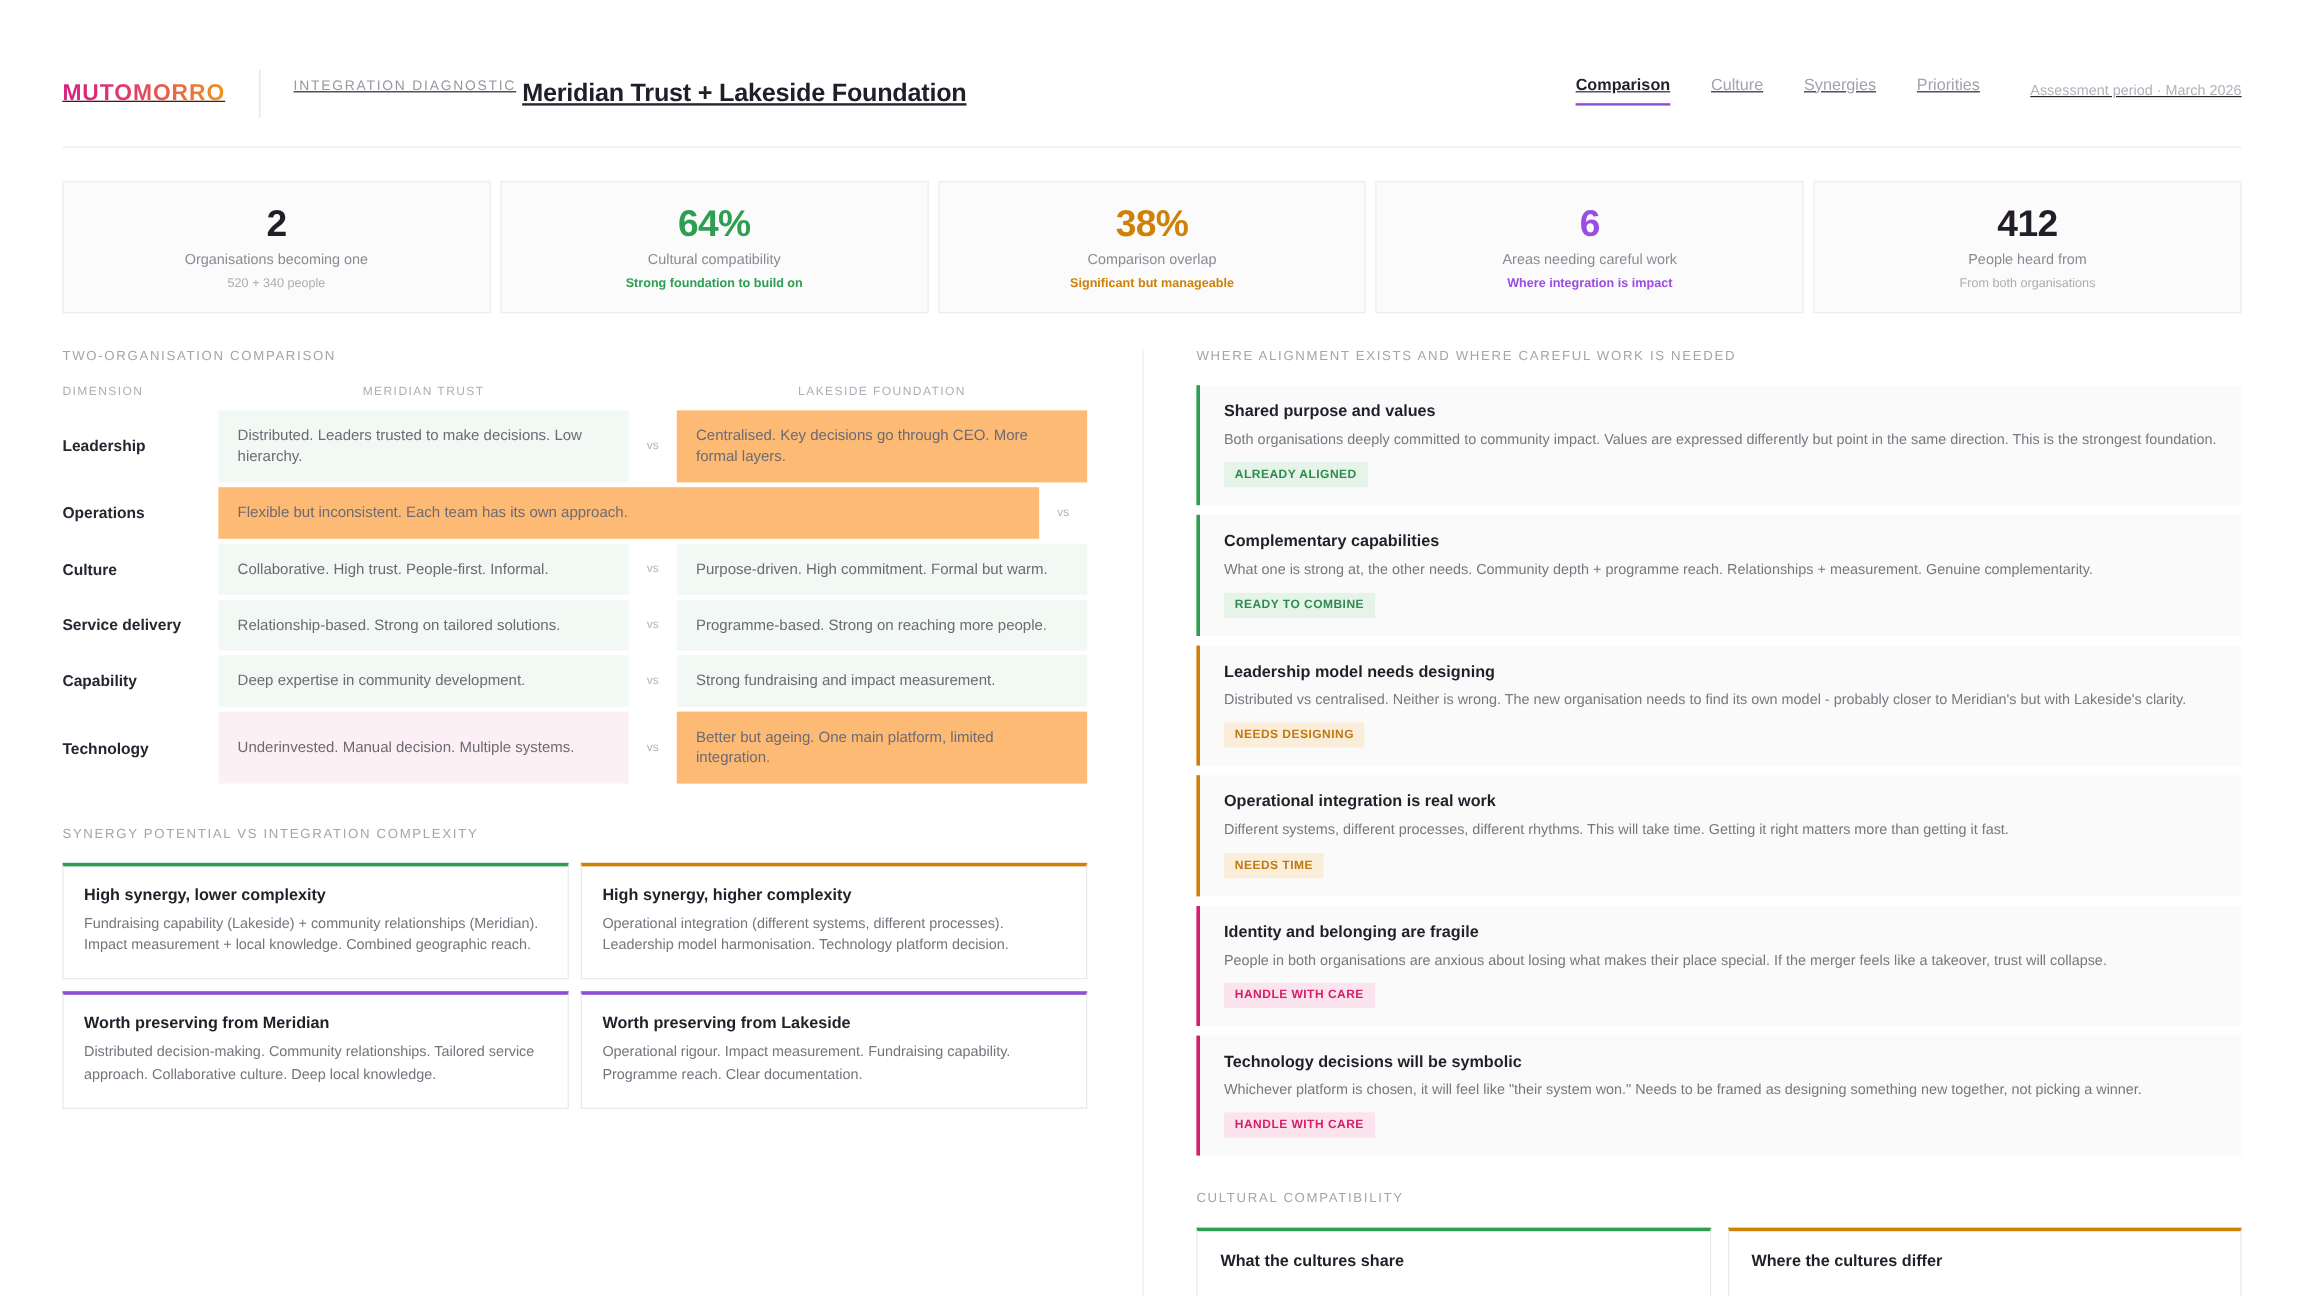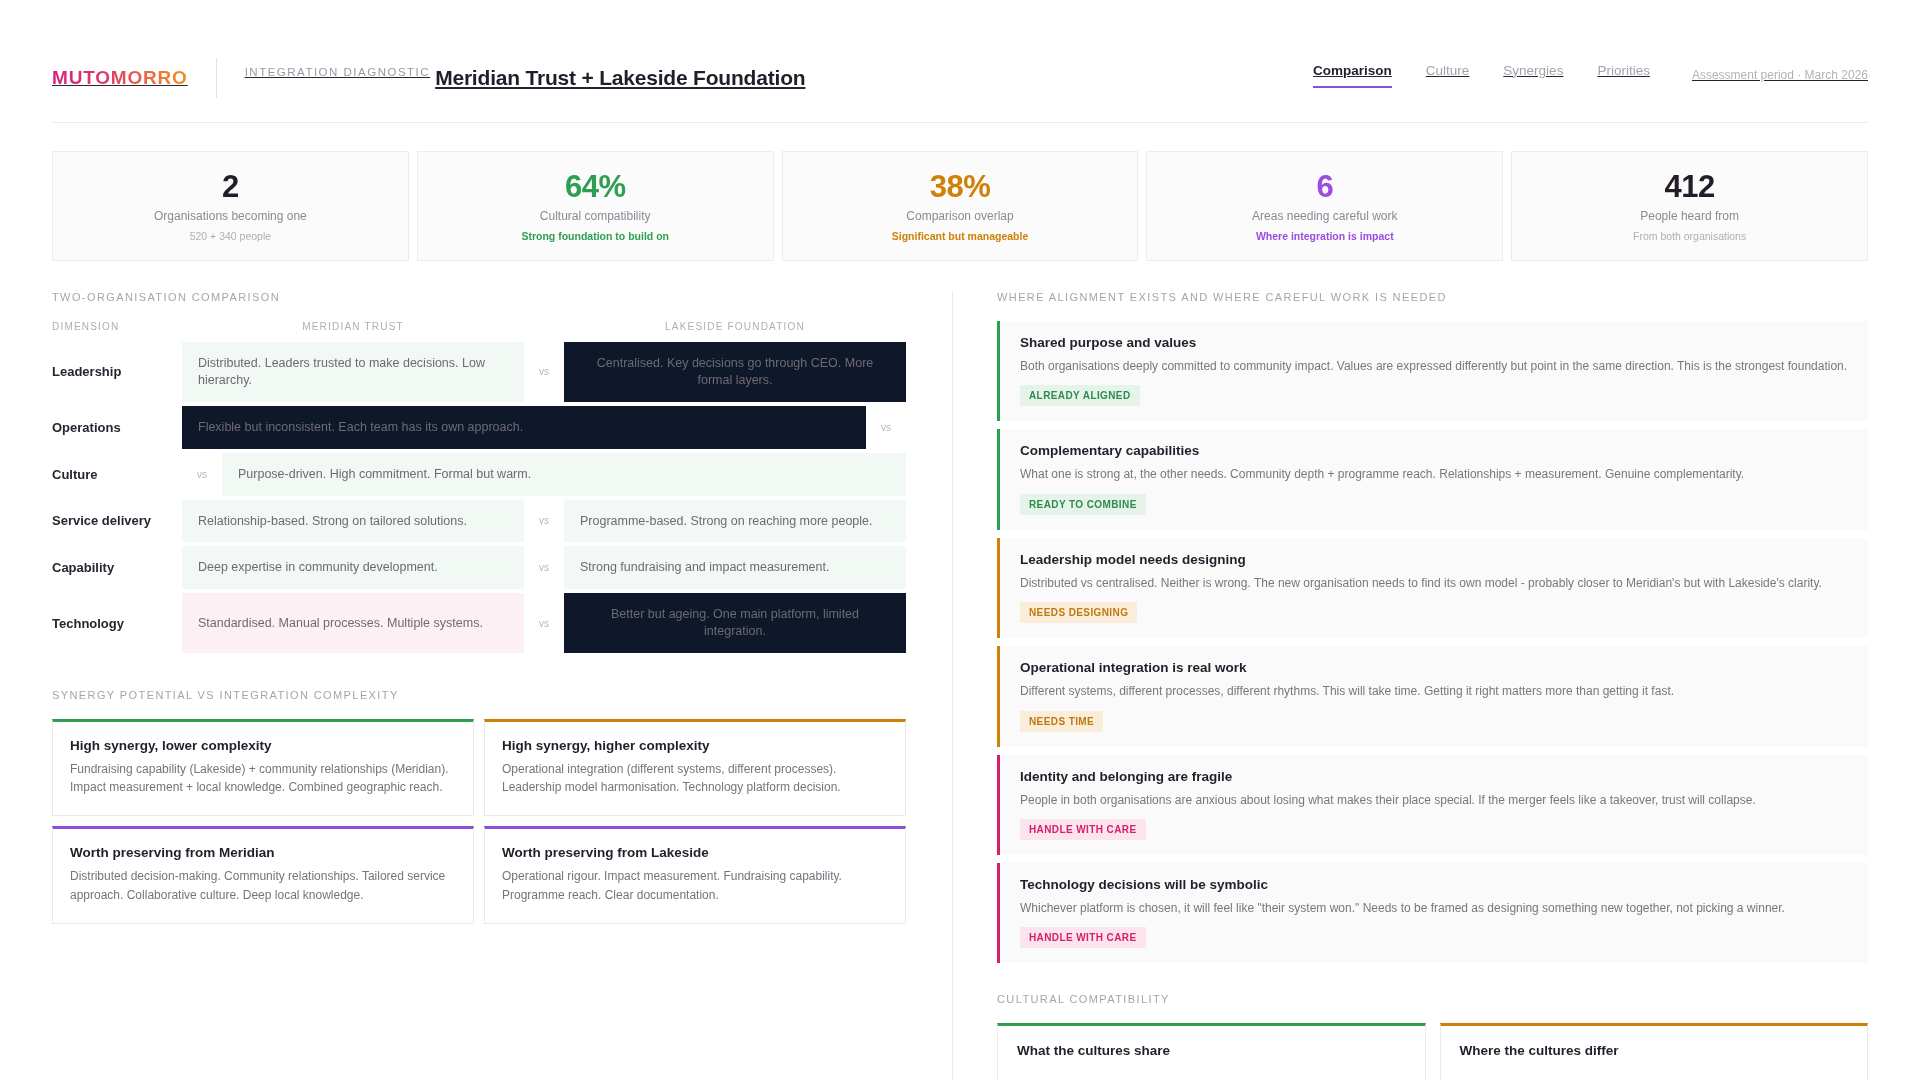--- a/index.html
+++ b/index.html
@@ -154,21 +154,21 @@
   .cmp-cell {
     flex: 1;
     padding: 13px 16px;
     font-size: 12.5px;
     color: #6d6a74;
     display: flex;
     align-items: center;
     line-height: 1.35;
   }
   .tint-green { background: #f2f8f3; }
-  .tint-amber { background: #0f172a; text-align: center; }
+  .tint-amber { background: #fdba74; }
   .tint-pink  { background: #fdf0f4; }
   .cmp-vs {
     width: 40px;
     display: flex;
     align-items: center;
     justify-content: center;
     font-size: 10px;
     color: #b7b3bd;
   }
 
@@ -287,38 +287,39 @@
           <div class="cmp-vs">vs</div>
           <div class="cmp-cell tint-amber">Centralised. Key decisions go through CEO. More formal layers.</div>
         </div>
         <div class="cmp-row">
           <div class="cmp-rowlabel">Operations</div>
           <div class="cmp-cell tint-amber">Flexible but inconsistent. Each team has its own approach.</div>
           <div class="cmp-vs">vs</div>
         </div>
         <div class="cmp-row">
           <div class="cmp-rowlabel">Culture</div>
+          <div class="cmp-cell tint-green">Collaborative. High trust. People-first. Informal.</div>
           <div class="cmp-vs">vs</div>
           <div class="cmp-cell tint-green">Purpose-driven. High commitment. Formal but warm.</div>
         </div>
         <div class="cmp-row">
           <div class="cmp-rowlabel">Service delivery</div>
           <div class="cmp-cell tint-green">Relationship-based. Strong on tailored solutions.</div>
           <div class="cmp-vs">vs</div>
           <div class="cmp-cell tint-green">Programme-based. Strong on reaching more people.</div>
         </div>
         <div class="cmp-row">
           <div class="cmp-rowlabel">Capability</div>
           <div class="cmp-cell tint-green">Deep expertise in community development.</div>
           <div class="cmp-vs">vs</div>
           <div class="cmp-cell tint-green">Strong fundraising and impact measurement.</div>
         </div>
         <div class="cmp-row">
           <div class="cmp-rowlabel">Technology</div>
-          <div class="cmp-cell tint-pink">Standardised. Manual processes. Multiple systems.</div>
+          <div class="cmp-cell tint-pink">Underinvested. Manual decision. Multiple systems.</div>
           <div class="cmp-vs">vs</div>
           <div class="cmp-cell tint-amber">Better but ageing. One main platform, limited integration.</div>
         </div>
       </div>
 
     <div class="syn-wrap">
       <div class="section-label">SYNERGY POTENTIAL VS INTEGRATION COMPLEXITY</div>
       <div class="syn-grid" id="syn-grid">
           <div class="syn-card" style="border-top-color: rgb(46, 158, 82);">
             <div class="syn-title">High synergy, lower complexity</div>

